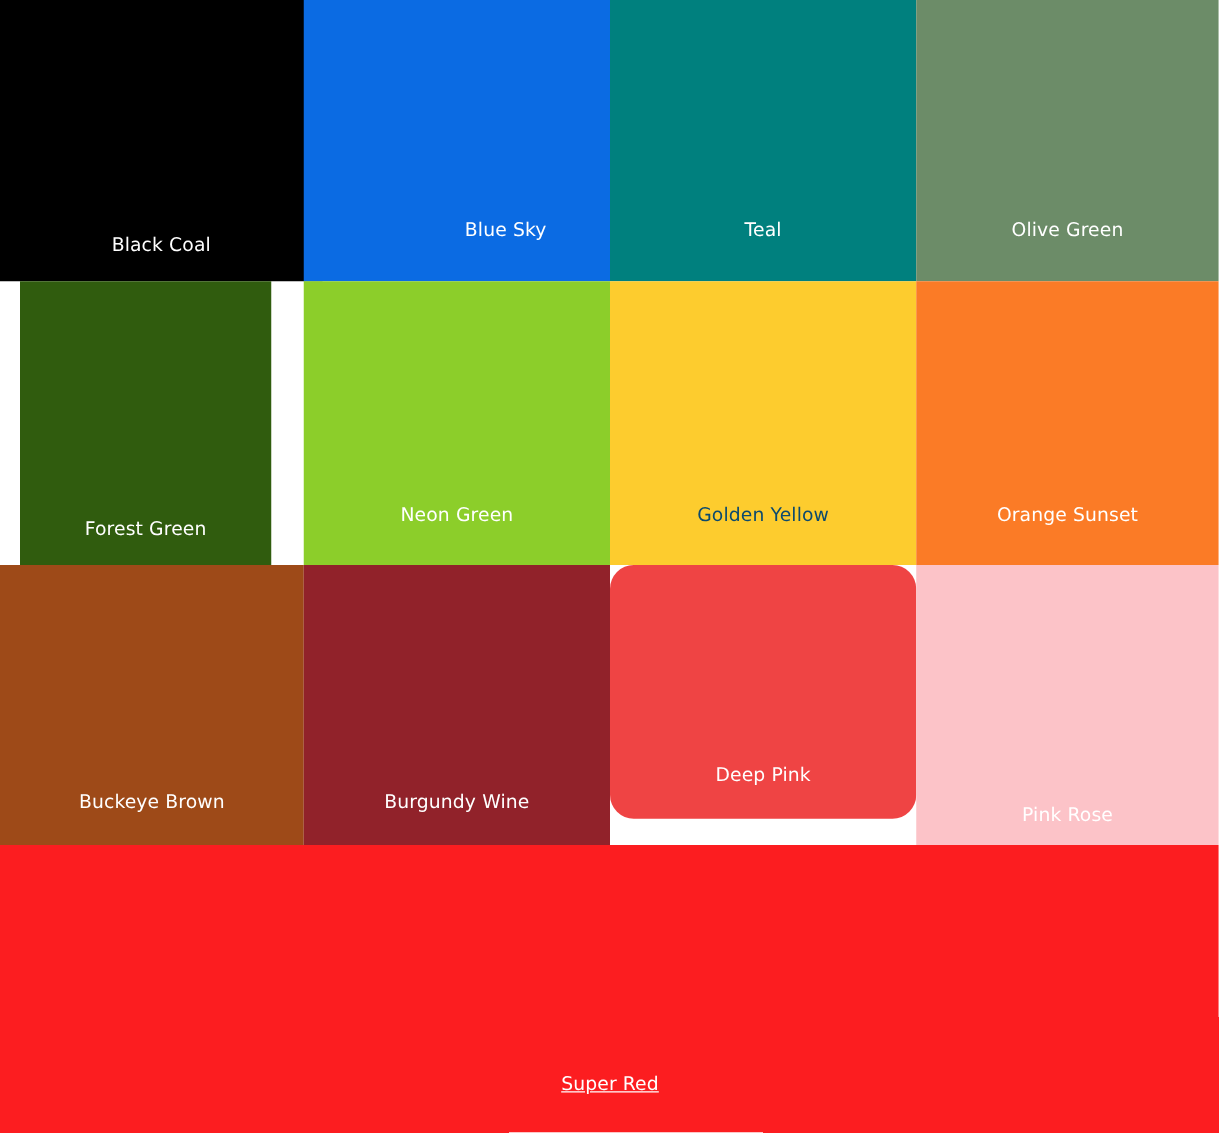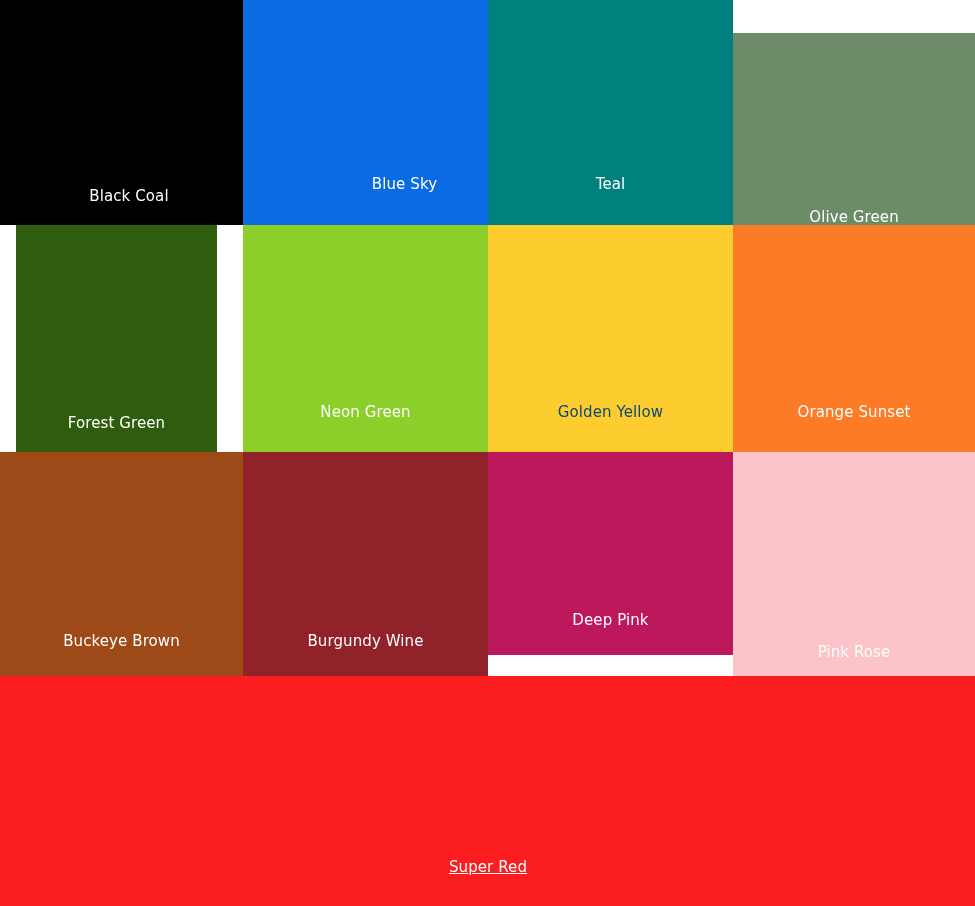--- a/index.html
+++ b/index.html
@@ -47,42 +47,42 @@
 <div id="palette-grid" style="background: rgb(255, 255, 255);">
     <div class="swatch" style="left: 0px; top: 0px; width: 258px; height: 225px; background: rgb(0, 0, 0);">
       <div class="swatch-label" style="bottom: 20px; color: rgb(255, 255, 255);">Black Coal</div>
     </div>
     <div class="swatch" style="left: 243px; top: 0px; width: 245px; height: 225px; background: rgb(11, 107, 227);">
       <div class="swatch-label" style="bottom: 32px; color: rgb(255, 255, 255); padding-left: 39px;">Blue Sky</div>
     </div>
     <div class="swatch" style="left: 488px; top: 0px; width: 245px; height: 225px; background: rgb(0, 128, 126); padding-left: 12px;">
       <div class="swatch-label" style="bottom: 32px; color: rgb(255, 255, 255);">Teal</div>
     </div>
-    <div class="swatch" style="left: 733px; top: 0px; width: 242px; height: 225px; background: rgb(108, 140, 104); margin-top: 33px;">
+    <div class="swatch" style="left: 733px; top: 0px; width: 242px; height: 225px; background: rgb(108, 140, 104);">
       <div class="swatch-label" style="bottom: 32px; color: rgb(255, 255, 255);">Olive Green</div>
     </div>
     <div class="swatch" style="left: 16px; top: 225px; width: 201px; height: 227px; background: rgb(48, 92, 14);">
       <div class="swatch-label" style="bottom: 20px; color: rgb(255, 255, 255);">Forest Green</div>
     </div>
     <div class="swatch" style="left: 243px; top: 225px; width: 245px; height: 227px; background: rgb(140, 206, 42);">
       <div class="swatch-label" style="bottom: 31px; color: rgb(255, 255, 255);">Neon Green</div>
     </div>
     <div class="swatch" style="left: 488px; top: 225px; width: 245px; height: 227px; background: rgb(253, 204, 46);">
       <div class="swatch-label" style="bottom: 31px; color: #0c4a6e;">Golden Yellow</div>
     </div>
     <div class="swatch" style="left: 733px; top: 225px; width: 242px; height: 227px; background: rgb(251, 123, 38);">
       <div class="swatch-label" style="bottom: 31px; color: rgb(255, 255, 255);">Orange Sunset</div>
     </div>
     <div class="swatch" style="left: 0px; top: 452px; width: 243px; height: 224px; background: rgb(158, 74, 24);">
       <div class="swatch-label" style="bottom: 26px; color: rgb(255, 255, 255);">Buckeye Brown</div>
     </div>
     <div class="swatch" style="left: 243px; top: 452px; width: 245px; height: 224px; background: rgb(145, 34, 42); text-decoration: underline;">
       <div class="swatch-label" style="bottom: 26px; color: rgb(255, 255, 255);">Burgundy Wine</div>
     </div>
-    <div class="swatch" style="left: 488px; top: 452px; width: 245px; height: 203px; background: #be185d;">
+    <div class="swatch" style="left: 488px; top: 452px; width: 245px; height: 203px; background: #ef4444; border-radius: 19px;">
       <div class="swatch-label" style="bottom: 26px; color: rgb(255, 255, 255);">Deep Pink</div>
     </div>
     <div class="swatch" style="left: 733px; top: 452px; width: 242px; height: 224px; background: rgb(252, 195, 200);">
       <div class="swatch-label" style="bottom: 15px; color: rgb(255, 255, 255);">Pink Rose</div>
     </div>
     <div class="swatch" style="left: 0px; top: 676px; width: 975px; height: 230px; background: rgb(252, 29, 32);">
       <div class="swatch-label" style="bottom: 30px; color: rgb(255, 255, 255); text-align: center; left: 0px; width: 976px; text-decoration: underline;">Super Red</div>
     </div>
   </div>
 

